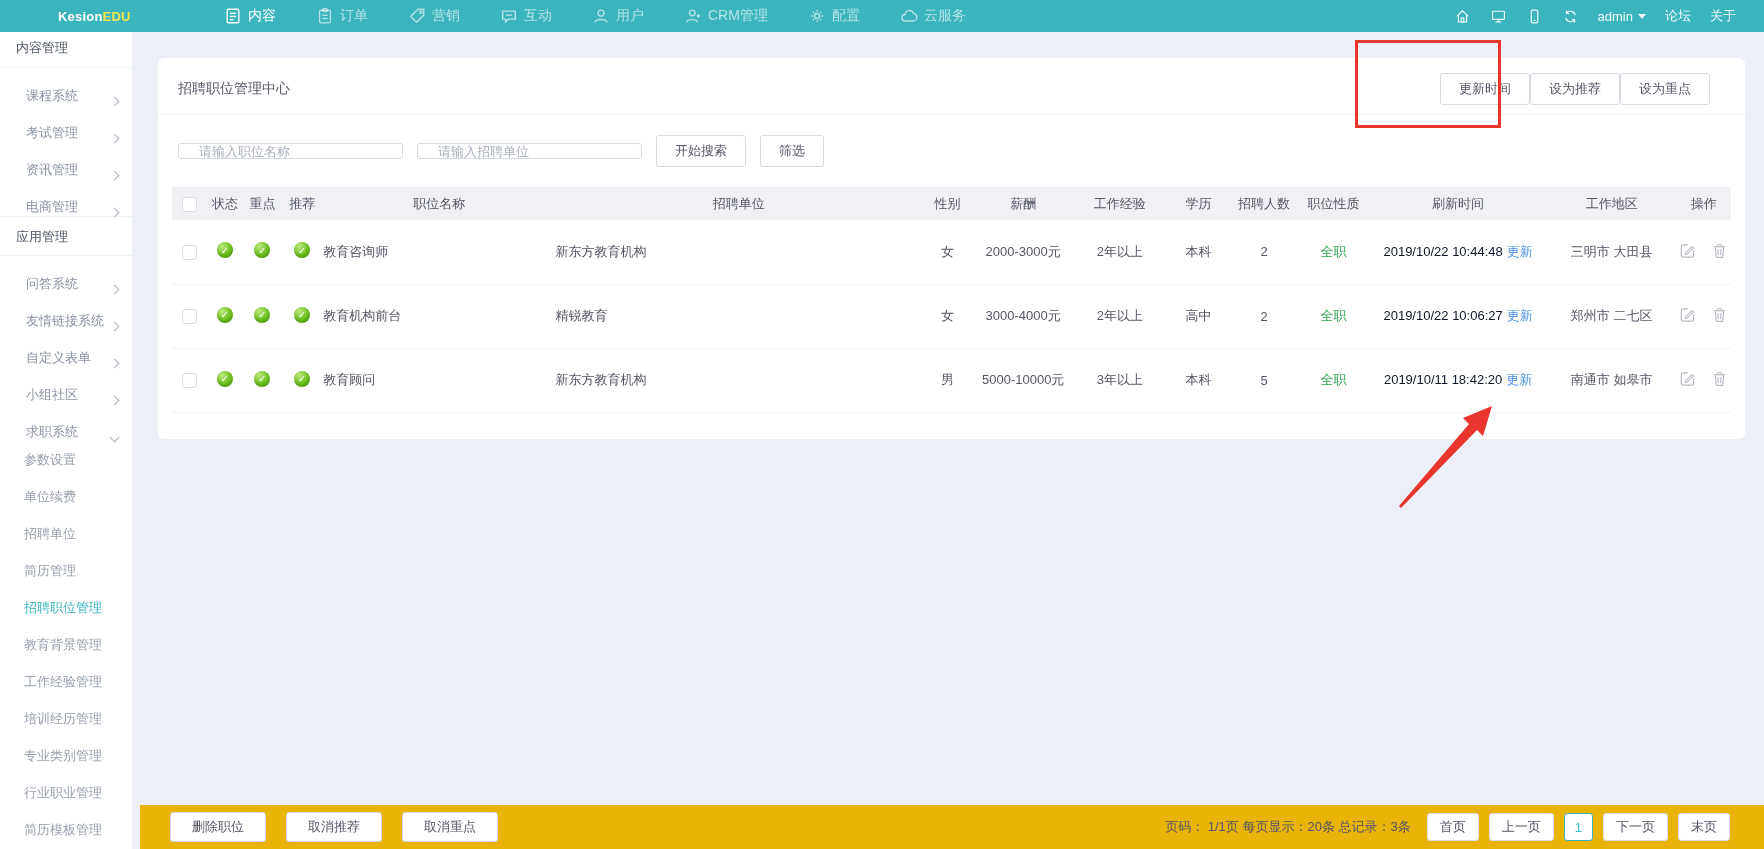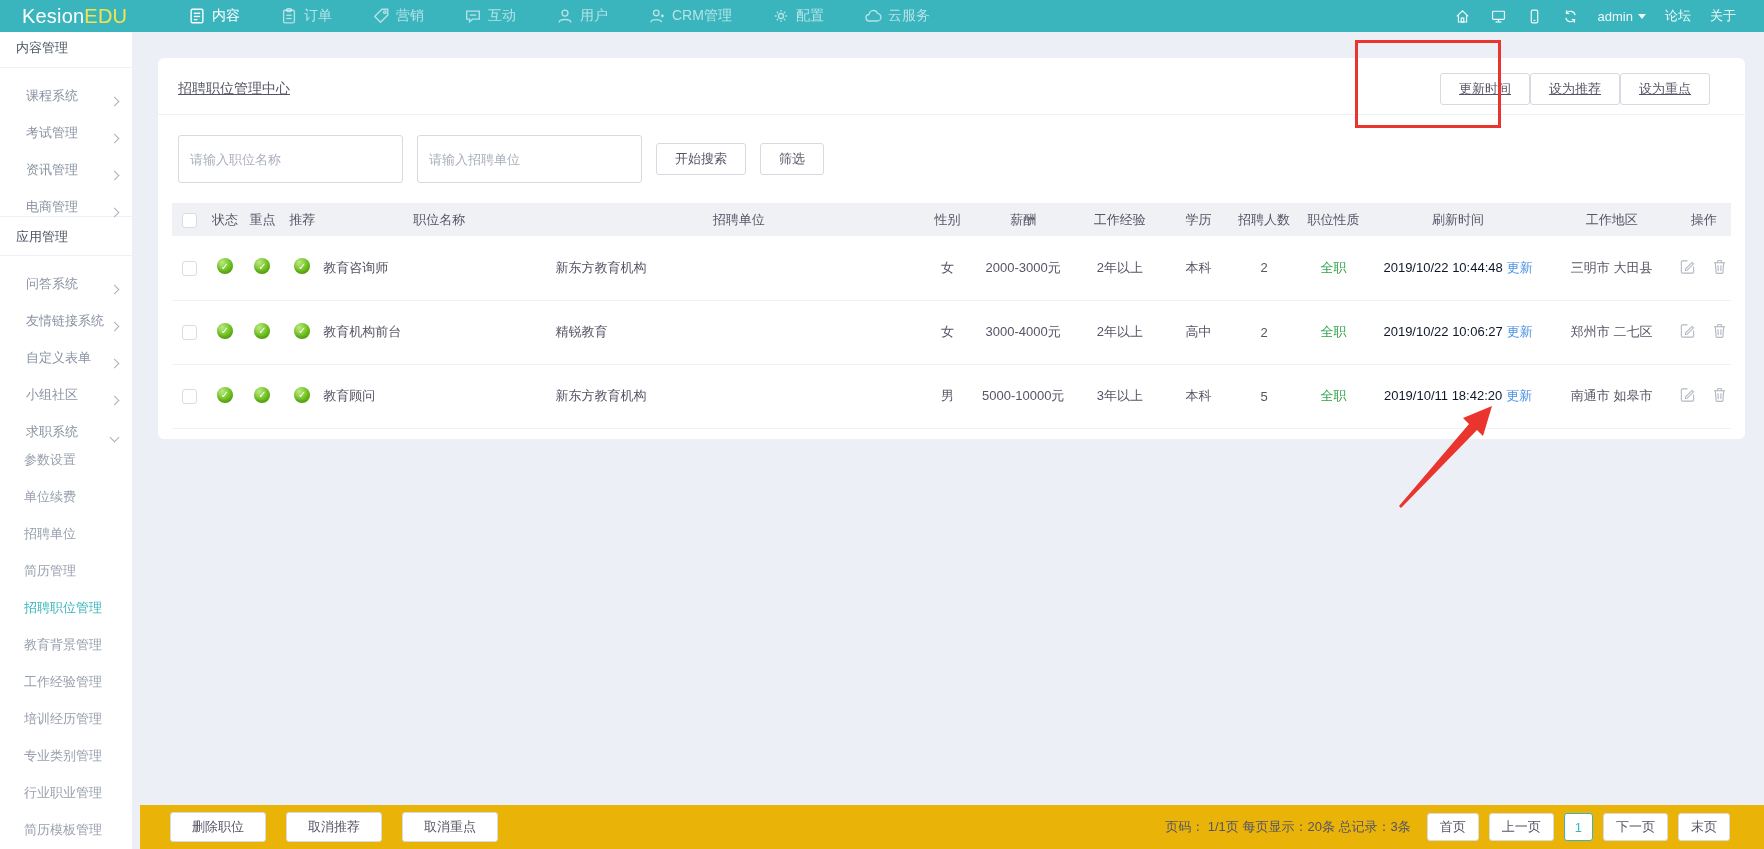--- a/index.html
+++ b/index.html
@@ -4,21 +4,21 @@
 <style>
   * { box-sizing: border-box; margin: 0; padding: 0; }
   html,body { width:1764px; height:849px; overflow:hidden; }
   body {
     font-family: "Liberation Sans", "DejaVu Sans", sans-serif;
     background:#edeff7; color:#556; position:relative; font-size:13px;
   }
   
   .navbar{ position:absolute; top:0; left:0; right:0; height:32px; background:#3ab5be;
     display:flex; align-items:center; color:#fff; z-index:30; }
-  .logo{ padding-left:22px; width:188px; font-size:20px; font-weight:normal; letter-spacing:.2px; }
+  .logo{ padding-left:22px; width:188px; font-size:13px; font-weight:bold; letter-spacing:.2px;margin-left:36px; }
   .logo .edu{ color:#f3e54b; }
   .nav-items{ display:flex; align-items:center; gap:40px; font-size:14px; }
   .nav-item{ display:flex; align-items:center; gap:6px; color:rgba(255,255,255,.62); cursor:pointer; white-space:nowrap; }
   .nav-item.active{ color:#fff; }
   .nav-item svg{ width:18px; height:18px; stroke:currentColor; fill:none; stroke-width:1.5; }
   .nav-right{ margin-left:auto; display:flex; align-items:center; gap:19px; padding-right:28px; font-size:13px; color:rgba(255,255,255,.92); }
   .nav-right svg{ width:17px; height:17px; stroke:currentColor; fill:none; stroke-width:1.4; cursor:pointer; }
   .admin{ display:flex; align-items:center; gap:5px; cursor:pointer; }
   .caret{ width:0; height:0; border-left:4px solid transparent; border-right:4px solid transparent; border-top:5px solid rgba(255,255,255,.9); }
   .nav-link{ cursor:pointer; }
@@ -29,27 +29,27 @@
   .side-item{ height:37px; display:flex; align-items:flex-end; justify-content:space-between;
     padding:0 14px 0 26px; color:#8a93a3; cursor:pointer; }
   .side-sub{ height:37px; line-height:37px; padding-left:24px; color:#98a0ad; cursor:pointer; }
   .side-sub.active{ color:#3ab5be; }
   .chev{ width:7px; height:7px; border-right:1.5px solid #aab0bc; border-bottom:1.5px solid #aab0bc; flex:0 0 auto; }
   .chev.right{ transform:rotate(-45deg); }
   .chev.down{ transform:rotate(45deg); }
   
   .content{ position:absolute; left:140px; top:32px; right:0; bottom:0; background:#edeff7; }
   .card{ position:absolute; left:18px; top:26px; width:1587px; height:381px; background:#fff; border-radius:6px; }
-  .card-head{ height:57px; display:flex; align-items:center; padding:6px 35px 0 20px; border-bottom:1px solid #eff1f5;text-decoration:underline; }
+  .card-head{ height:57px; display:flex; align-items:center; padding:6px 35px 0 20px; border-bottom:1px solid #eff1f5; }
   .page-title{ flex:1; font-size:14px; color:#556; }
   .head-btns{ display:flex; }
   .btn{ height:32px; background:#fff; border:1px solid #d6dae1; border-radius:3px; font-size:13px;
     color:#556; padding:0 18px; cursor:pointer; font-family:inherit; white-space:nowrap; }
   .search-row{ display:flex; align-items:center; gap:14px; padding:20px 0 0 20px; }
-  .input{ width:225px; height:48px; border:1px solid #d6dae1; border-radius:3px; padding:0 11px;
+  .input{ width:225px; height:16px; border:1px solid #d6dae1; border-radius:3px; padding:0 20px;
     font-size:13px; color:#556; font-family:inherit; outline:none; }
   .input::placeholder{ color:#a9afbc; }
   
   .table-wrap{ padding:20px 14px 0; }
   table{ width:100%; border-collapse:collapse; table-layout:fixed; font-size:13px; color:#556; }
   thead th{ background:#f0f1f5; height:33px; font-weight:normal; text-align:center; color:#556; }
   tbody td{ height:64px; border-bottom:1px solid #f1f2f6; text-align:center; }
   th.ta-l, td.ta-l{ text-align:left; }
   .cbx{ width:15px; height:15px; accent-color:#fff; border:1px solid #d9dce3; appearance:none;
     border-radius:3px; background:#fff; cursor:pointer; vertical-align:middle; }

